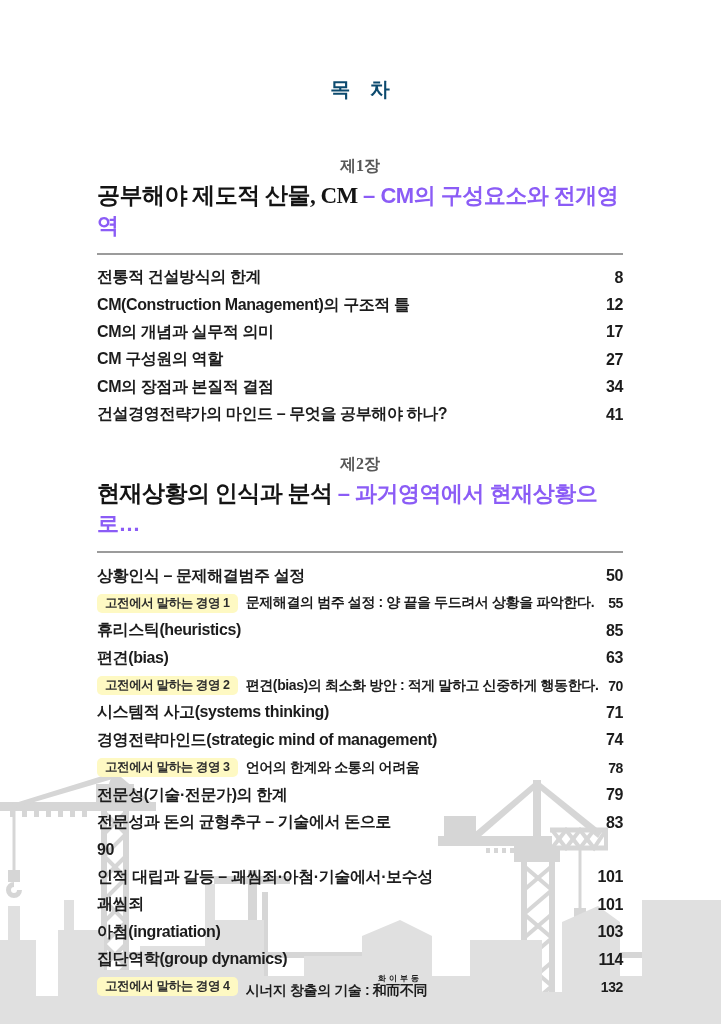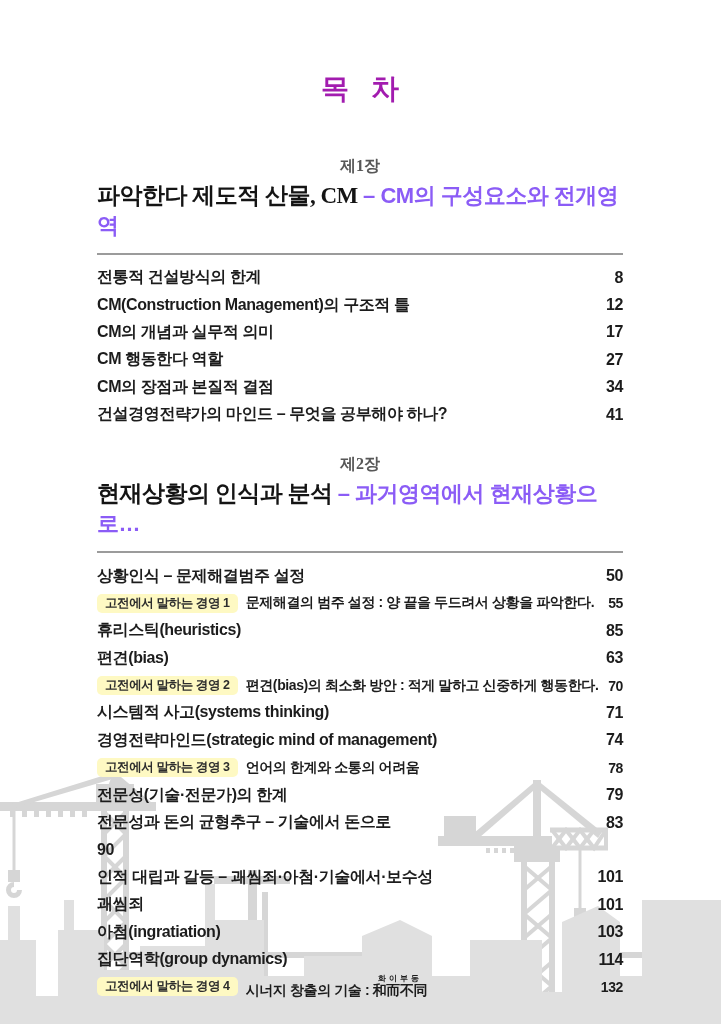--- a/index.html
+++ b/index.html
@@ -16,24 +16,24 @@
   .bg-art {
     position: absolute;
     left: 0; bottom: 0;
     width: 721px; height: 300px;
     pointer-events: none;
   }
   .content { position: relative; padding: 0 98px 0 97px; }
   .page-title {
     margin: 72px 0 0;
     text-align: center;
-    font-size: 28px;
+    font-size: 20px;
     line-height: 34px;
     font-weight: bold;
-    color: #a21caf;
+    color: #0c4a6e;
     letter-spacing: 7px;
     text-indent: 7px;
   }
   .chapter { margin-top: 26px; }
   .chapter:first-child { margin-top: 50px; }
   .ch-label {
     font-family: "Liberation Serif", serif;
     font-size: 16px;
     line-height: 20px;
     font-weight: bold;
@@ -196,21 +196,21 @@
       <rect x="0" y="272" width="721" height="28"></rect>
     </g>
   </svg>
 
   <div class="content">
     <h1 class="page-title">목 차</h1>
     <div id="chapters">
   <section class="chapter">
     <div class="ch-label">제1장</div>
     <h2 class="ch-title">
-      <span class="ch-title-main">파악한다 제도적 산물, CM</span>
+      <span class="ch-title-main">공부해야 제도적 산물, CM</span>
       <span class="ch-title-sub"> – CM의 구성요소와 전개영역</span>
     </h2>
     <hr class="rule">
     <ul class="toc-list">
   <li class="toc-item">
     <span class="item-left">
 
       <span class="item-text">전통적 건설방식의 한계</span>
     </span>
     <span class="item-page">8</span>
@@ -228,21 +228,21 @@
     <span class="item-left">
 
       <span class="item-text">CM의 개념과 실무적 의미</span>
     </span>
     <span class="item-page">17</span>
   </li>
 
   <li class="toc-item">
     <span class="item-left">
 
-      <span class="item-text">CM 행동한다 역할</span>
+      <span class="item-text">CM 구성원의 역할</span>
     </span>
     <span class="item-page">27</span>
   </li>
 
   <li class="toc-item">
     <span class="item-left">
 
       <span class="item-text">CM의 장점과 본질적 결점</span>
     </span>
     <span class="item-page">34</span>

